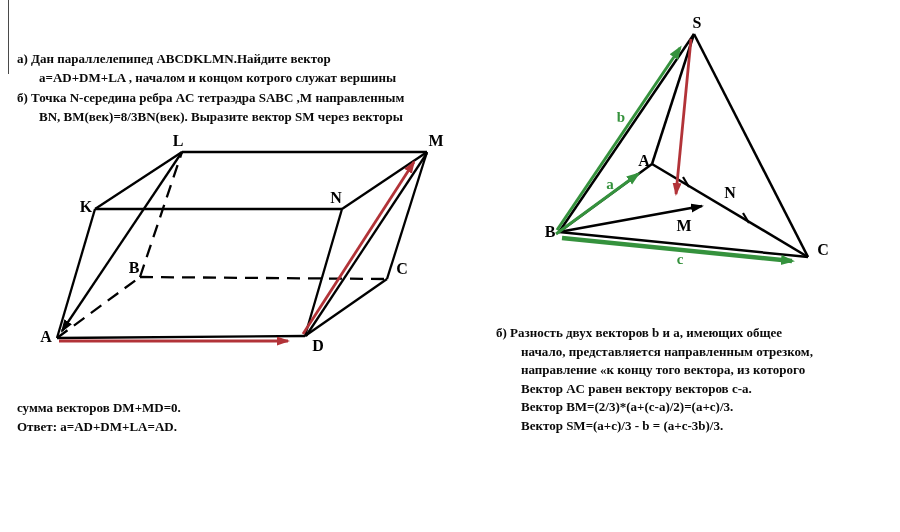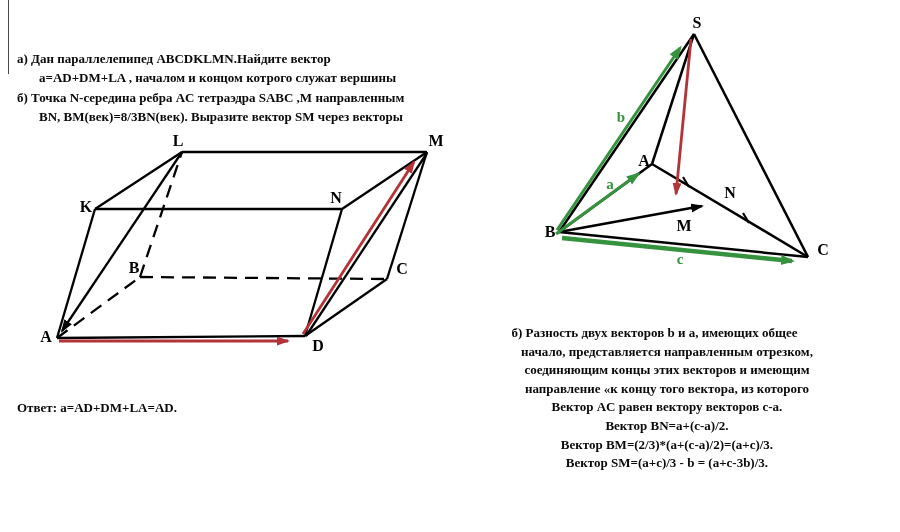--- a/index.html
+++ b/index.html
@@ -4,21 +4,21 @@
 <style>
   html,body{margin:0;padding:0;}
   body{
     width:900px;height:532px;position:relative;background:#ffffff;overflow:hidden;
     font-family:"Liberation Serif","DejaVu Serif",serif;
   }
   .tblock{
     position:absolute;font-weight:bold;font-size:13px;color:var(--c-text,#0a0a0a);
     white-space:nowrap;line-height:19.3px;margin-top:44px;
   }
-  #solution-b{line-height:18.6px;text-align:center;}
+  #solution-b{line-height:18.6px;}
   #problem-block .i1{margin-left:22px;}
   #solution-b .i1{margin-left:25px;}
   .vline{
     position:absolute;background:var(--c-border,#4a4a4a);
   }
   svg{position:absolute;left:0;top:0;}
   .st-black{stroke:var(--c-black,#000);}
   .st-red{stroke:var(--c-red,#b23338);}
   .st-green{stroke:var(--c-green,#35923d);}
   .fill-black{fill:var(--c-black,#000);}
@@ -33,30 +33,29 @@
 <div class="vline" style="left:8px;top:0;width:1px;height:74px;"></div>
 
 <div class="tblock" id="problem-block" style="left:17px;top:5px;">
     <div class="line">а) Дан параллелепипед ABCDKLMN.Найдите вектор</div>
     <div class="line i1">a=AD+DM+LA , началом и концом котрого служат вершины</div>
     <div class="line">б) Точка N-середина ребра AC тетраэдра SABC ,M направленным</div>
     <div class="line i1">BN, BM(век)=8/3BN(век). Выразите вектор SM через векторы</div>
   </div>
 
 <div class="tblock" id="solution-a" style="left:17px;top:354px;">
+    <div class="line">сумма векторов DM+MD=0.</div>
     <div class="line">Ответ: a=AD+DM+LA=AD.</div>
   </div>
 
 <div class="tblock" id="solution-b" style="left:496px;top:280px;">
     <div class="line">б) Разность двух векторов b и  a, имеющих общее</div>
     <div class="line i1">начало, представляется направленным отрезком,</div>
-    <div class="line i1">соединяющим концы этих векторов и имеющим</div>
     <div class="line i1">направление «к концу того вектора, из которого</div>
     <div class="line i1">Вектор AC равен вектору векторов c-a.</div>
-    <div class="line i1">Вектор BN=a+(c-a)/2.</div>
     <div class="line i1">Вектор BM=(2/3)*(a+(c-a)/2)=(a+c)/3.</div>
     <div class="line i1">Вектор SM=(a+c)/3 - b = (a+c-3b)/3.</div>
   </div>
 
 <svg width="900" height="532" viewBox="0 0 900 532">
   <defs>
     <marker id="arr-black" markerUnits="userSpaceOnUse" markerWidth="16" markerHeight="12" refX="11" refY="4.5" orient="auto">
       <path d="M0,0 L13,4.5 L0,9 Z" class="fill-black"></path>
     </marker>
     <marker id="arr-red" markerUnits="userSpaceOnUse" markerWidth="16" markerHeight="12" refX="11" refY="4.5" orient="auto">

